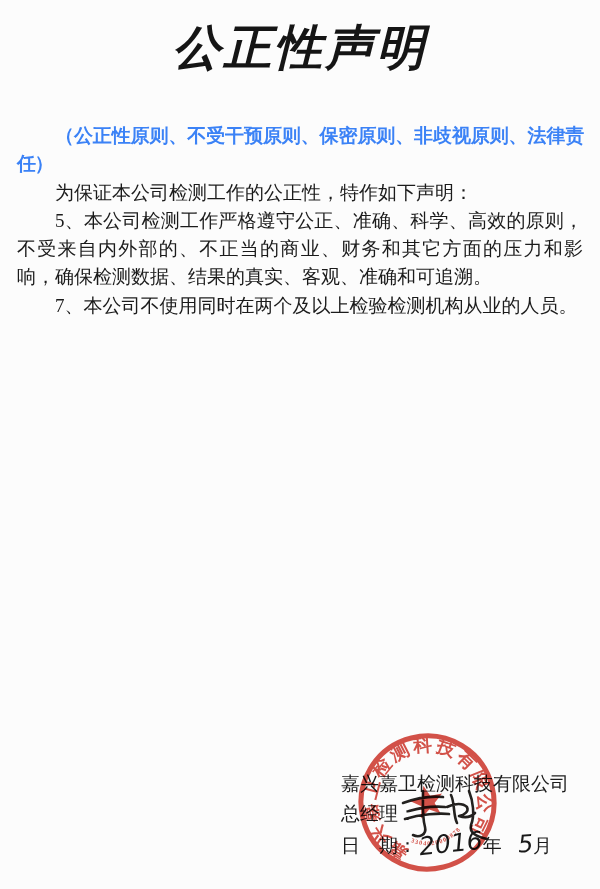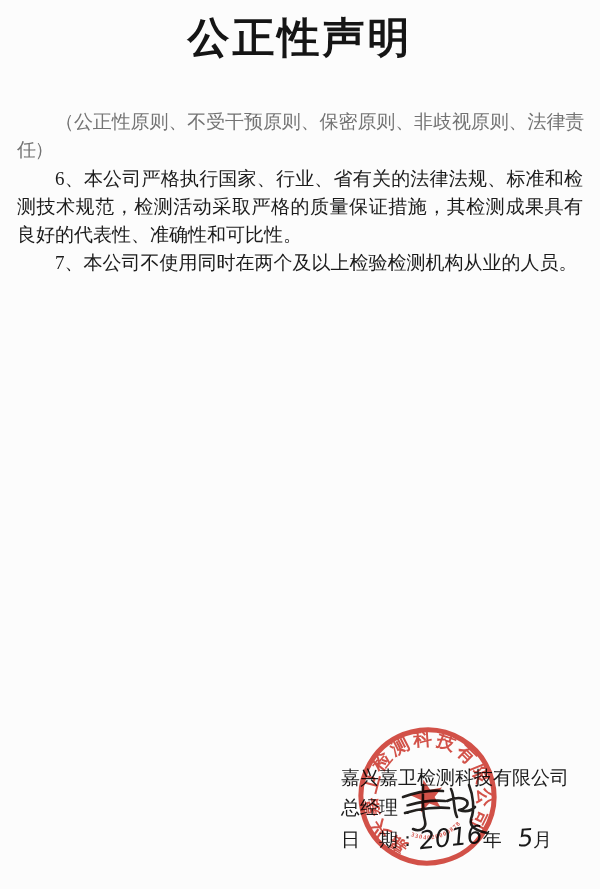--- a/index.html
+++ b/index.html
@@ -7,37 +7,38 @@
     width:600px; height:889px;
     background:#fcfcfc;
     font-family:"Liberation Serif", serif;
     color:#1c1c1c;
     position:relative;
     overflow:hidden;
   }
   .page { position:relative; width:600px; height:889px; }
 
   .title {
-    margin:10px 0 0 0;
+    margin:16px 0 0 0;
     text-align:center;
-    font-size:42px;
+    font-size:48px;
     font-weight:700;
     letter-spacing:3px;
     color:#151515;
+    font-style:italic;
   }
 
   .body-text {
     margin:42px 17px 0 17px;
     font-size:19px;
     line-height:28.3px;
     text-align:justify;
     color:#1b1b1b;
   }
   .body-text p { margin:0; text-indent:2em; }
-  .principles { font-weight:400; letter-spacing:-1.3px; color:#737373; }
+  .principles { font-weight:700; letter-spacing:-1.3px; color:#3b82f6; }
 
   .sign-block {
     position:absolute;
     left:341px; top:753px;
     font-size:19px;
     line-height:30px;
     color:#1b1b1b;
     white-space:nowrap;
   }
   .sign-line { position:relative; }
@@ -69,21 +70,22 @@
 </style>
 </head>
 <body>
 
 <div class="page">
 
   <h1 class="title">公正性声明</h1>
 
   <div class="body-text">
     <p class="principles">（公正性原则、不受干预原则、保密原则、非歧视原则、法律责任）</p>
-    <p>6、本公司严格执行国家、行业、省有关的法律法规、标准和检测技术规范，检测活动采取严格的质量保证措施，其检测成果具有良好的代表性、准确性和可比性。</p>
+    <p>为保证本公司检测工作的公正性，特作如下声明：</p>
+    <p>5、本公司检测工作严格遵守公正、准确、科学、高效的原则，不受来自内外部的、不正当的商业、财务和其它方面的压力和影响，确保检测数据、结果的真实、客观、准确和可追溯。</p>
     <p>7、本公司不使用同时在两个及以上检验检测机构从业的人员。</p>
   </div>
 
   <div class="sign-block">
     <div class="sign-line">嘉兴嘉卫检测科技有限公司</div>
     <div class="sign-line">
       <span>总经理：</span>
       <svg class="signature-svg" width="104" height="64" viewBox="0 0 104 64" aria-hidden="true">
         <path d="M8,22 C22,17 38,15 48,16 M14,30 C28,26 40,25 50,26 M10,38 C26,33 44,32 54,33
                  M28,10 C28,22 27,36 30,46 C32,54 24,57 18,54

